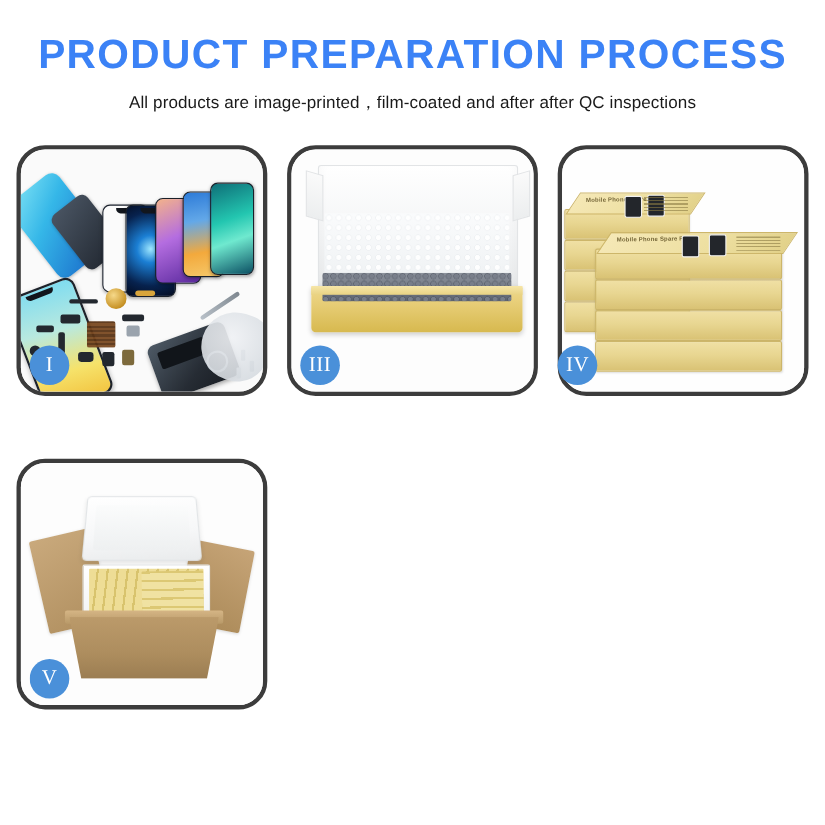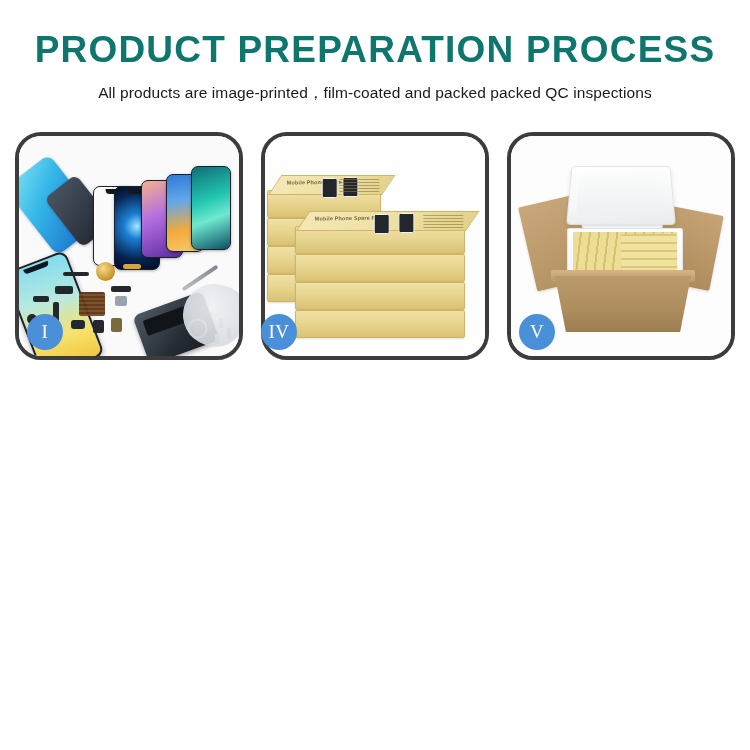--- a/index.html
+++ b/index.html
@@ -14,21 +14,21 @@
     width:750px;
     text-align:center;
     padding-top:30px;
     box-sizing:border-box;
   }
   .title{
     font-family:"Liberation Sans", sans-serif;
     font-size:37px;
     font-weight:700;
     letter-spacing:1.2px;
-    color:#0f766e;
+    color:#3b82f6;
     line-height:1.1;
     margin:0;
     white-space:nowrap;
   }
   .subtitle{
     font-family:"Liberation Sans", sans-serif;
     font-size:15.5px;
     font-weight:400;
     color:#1a1a1a;
     margin:12px 0 0 0;
@@ -356,21 +356,21 @@
   .edgeSh{
     position:absolute;left:120px;top:80px;width:2px;height:106px;
     background:rgba(110,88,58,.45);transform:rotate(0deg);
   }
 </style>
 </head>
 <body>
 
 <div class="header">
   <h1 class="title">PRODUCT PREPARATION PROCESS</h1>
-  <p class="subtitle">All products are image-printed，film-coated and packed packed QC inspections</p>
+  <p class="subtitle">All products are image-printed，film-coated and after after QC inspections</p>
 </div>
 
 <div class="grid">
 
   <div class="panel">
     <div class="panel-inner p1">
       <div class="ph ph-blue"></div>
       <div class="ph ph-dark"></div>
       <div class="ph ph-white b">
           <span class="notch"></span>
@@ -405,20 +405,31 @@
       <div class="scr" style="left:200px;top:182px;"></div>
       <div class="scr" style="left:208px;top:192px;"></div>
       <div class="scr" style="left:196px;top:198px;"></div>
       <div class="hand"></div>
       <div class="tweez"></div>
     </div>
     <div class="badge">I</div>
   </div>
 
 
+  <div class="panel">
+    <div class="panel-inner p3">
+      <div class="lid3"></div>
+      <div class="foam3"></div>
+      <div class="tray3">
+        <div class="tray3-in"></div>
+        <div class="tray3-lip"></div>
+      </div>
+    </div>
+    <div class="badge">III</div>
+  </div>
 
   <div class="panel">
     <div class="panel-inner p4">
       <div class="stackwrap">
 
         <div class="kbox" style="left:2px;top:54px;width:112px;">
           <div class="ktop">
             <span class="kb-label">Mobile Phone Spare Parts</span>
             <span class="kb-win" style="left:48px;top:2px;"></span>
             <span class="kb-win" style="left:68px;top:1px;"></span>

